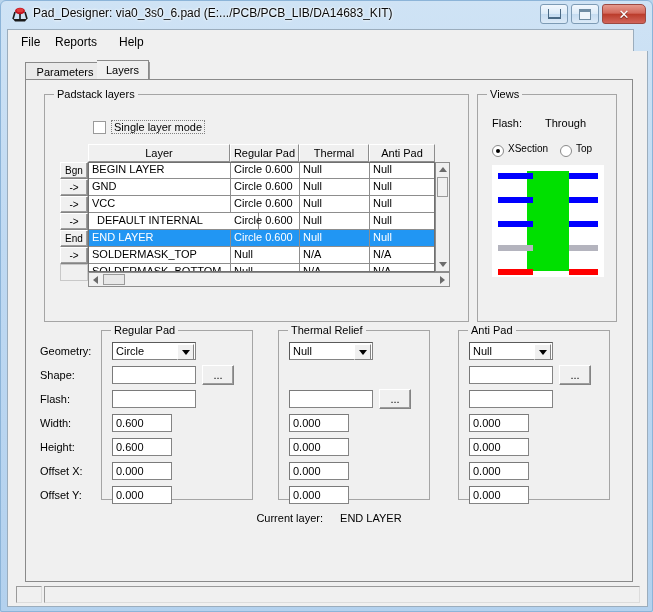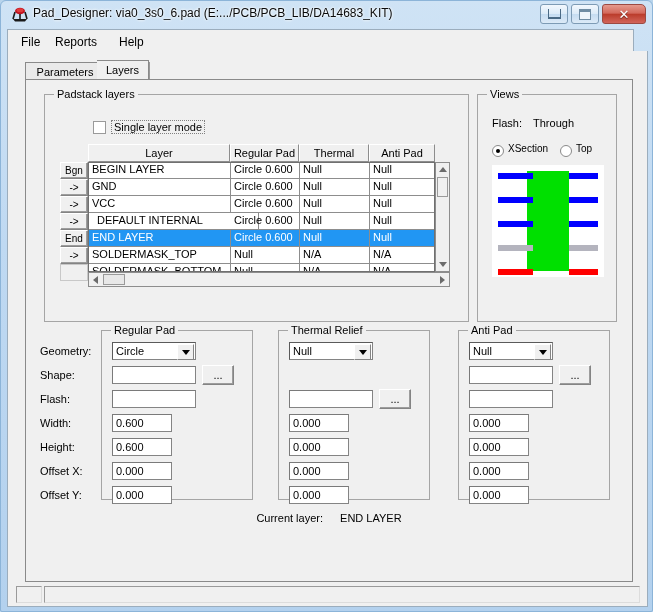--- a/index.html
+++ b/index.html
@@ -332,21 +332,21 @@
             </div>
           </div>
         </div>
       </div>
 
       <div class="group" id="grp-views">
         <span class="glabel">Views</span>
 
         <div id="views-type">
           <span>Flash:</span>
-          <span style="margin-left:8px">Through</span>
+          <span style="margin-left:20px">Through</span>
         </div>
 
         <div class="radio on" id="rad-x"></div>
         <span class="radlbl" id="rad-x-l">XSection</span>
         <div class="radio" id="rad-t"></div>
         <span class="radlbl" id="rad-t-l">Top</span>
 
         <div id="xsec">
           <div id="xvia" style="left: 35px; top: 6px; width: 42px; height: 100px; background: rgb(0, 224, 0);"></div>
         <div class="xbar" style="left: 6px; top: 8px; width: 35px; background: rgb(0, 0, 255);"></div>

